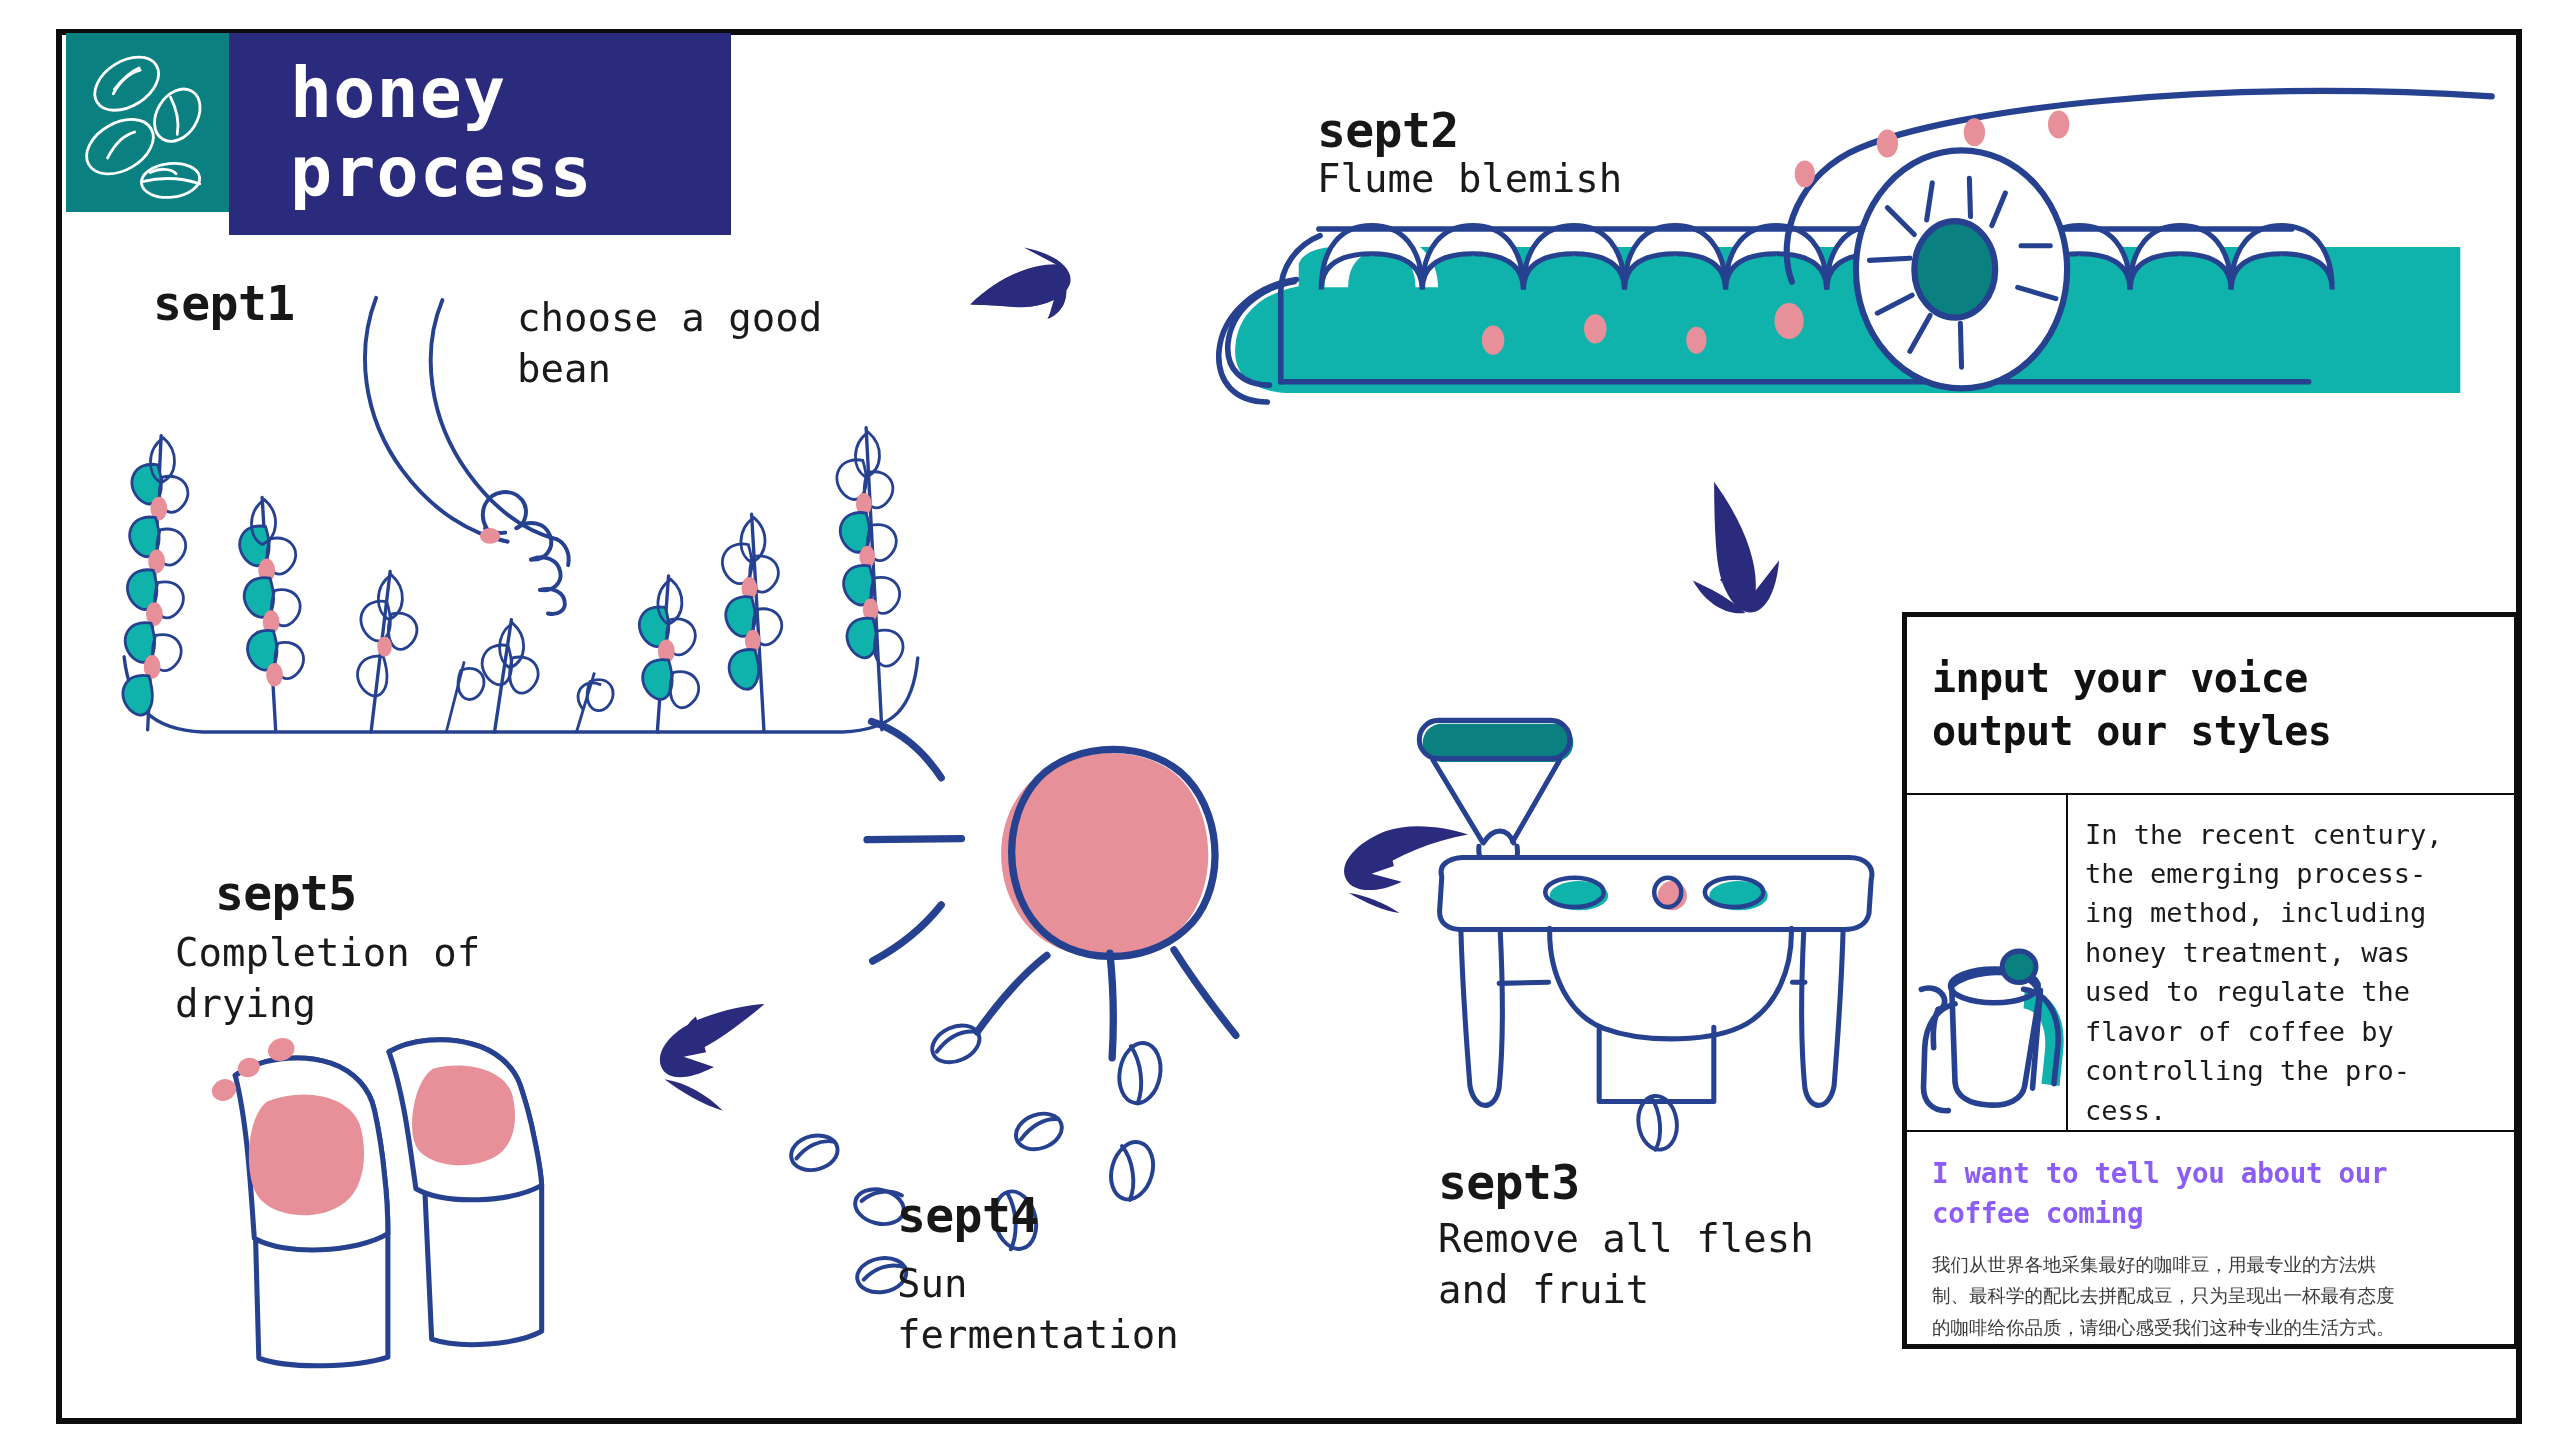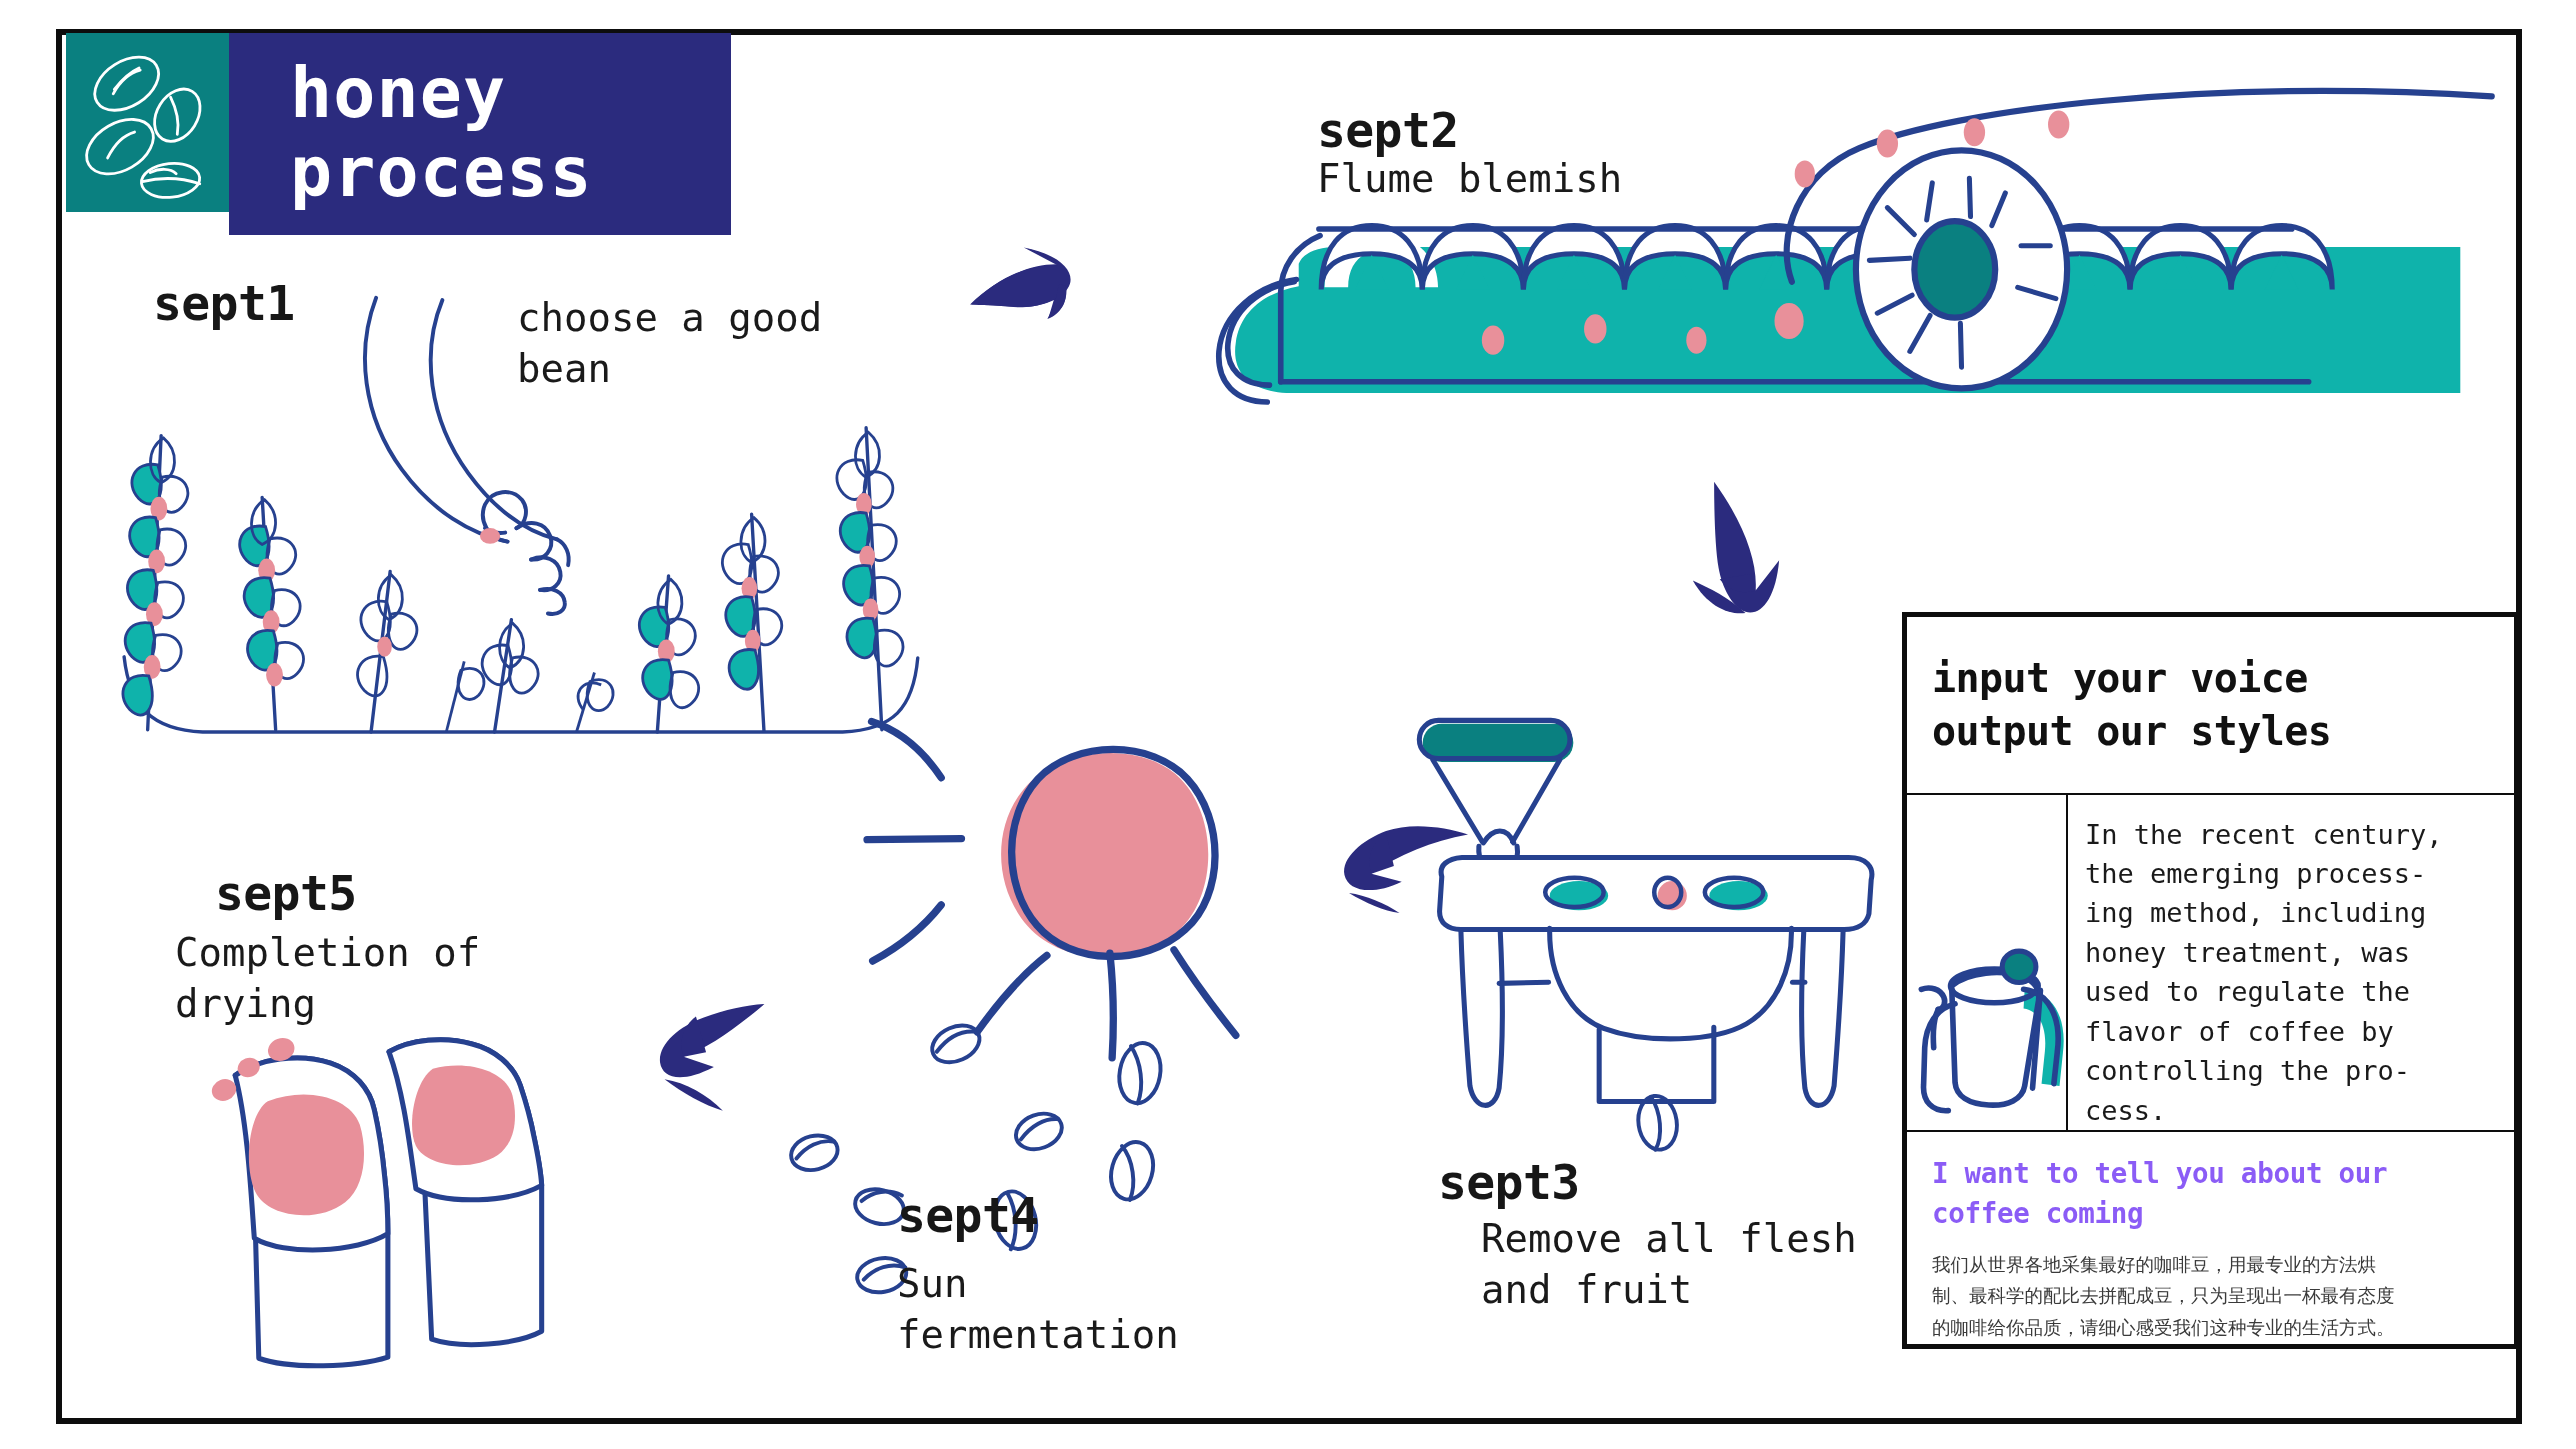--- a/index.html
+++ b/index.html
@@ -412,21 +412,21 @@
 
       <g fill="#e8909a">
         <ellipse cx="200" cy="58" rx="24" ry="20" transform="rotate(-20 200 58)"></ellipse>
         <ellipse cx="142" cy="90" rx="20" ry="17" transform="rotate(-20 142 90)"></ellipse>
         <ellipse cx="98" cy="130" rx="22" ry="19" transform="rotate(-20 98 130)"></ellipse>
       </g>
     </svg>
   </div>
 
   <div class="abs step-num" style="left:1438px;top:1154px;">sept3</div>
-  <div class="abs step-desc" style="left:1438px;top:1213px;margin-left:43px;">Remove all flesh
+  <div class="abs step-desc" style="left:1438px;top:1213px;">Remove all flesh
 and fruit</div>
 
   <div class="abs" style="left:1399px;top:708px;">
     <svg width="506" height="444" viewBox="0 0 900 790">
 
       <rect x="42" y="28" width="268" height="68" rx="34" fill="#0a8080"></rect>
       <rect x="36" y="22" width="268" height="68" rx="34" fill="none" stroke="#26418f" stroke-width="9"></rect>
 
       <g fill="none" stroke="#26418f" stroke-width="9" stroke-linecap="round">
         <path d="M60 92 L148 238"></path>

